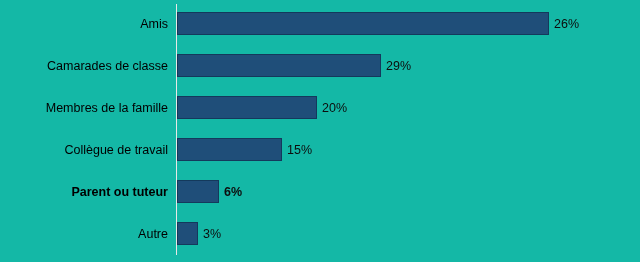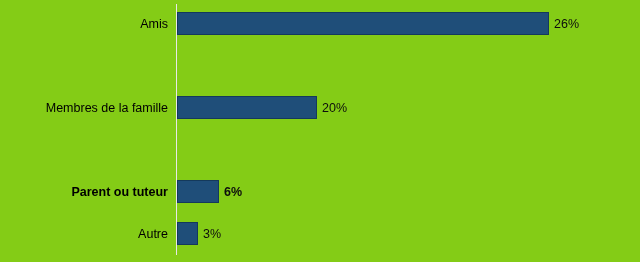--- a/index.html
+++ b/index.html
@@ -71,37 +71,51 @@
     transform: translateY(-50%);
     font-size: 12.5px;
     color: #0d0d0d;
     line-height: 14px;
     white-space: nowrap;
   }
 </style>
 </head>
 <body>
 
-<div id="chart-root" style="background: #84cc16;">
+<div id="chart-root" style="background: #14b8a6;">
 
   <div id="category-axis-line" style="background: rgb(232, 232, 232);"></div>
 
   <div id="plot-area">
       <div class="bar-row" style="top: 12px;">
         <div class="cat-label">Amis</div>
         <div class="bar-track" style="left: 177px;">
           <div class="bar-fill" style="width: 372px; height: 23px; background: rgb(31, 78, 121); border-color: rgb(20, 57, 92);"></div>
           <div class="bar-value" style="left: 377px; color: rgb(13, 13, 13);">26%</div>
         </div>
       </div>
+      <div class="bar-row" style="top: 54px;">
+        <div class="cat-label">Camarades de classe</div>
+        <div class="bar-track" style="left: 177px;">
+          <div class="bar-fill" style="width: 204px; height: 23px; background: rgb(31, 78, 121); border-color: rgb(20, 57, 92);"></div>
+          <div class="bar-value" style="left: 209px; color: rgb(13, 13, 13);">29%</div>
+        </div>
+      </div>
       <div class="bar-row" style="top: 96px;">
         <div class="cat-label">Membres de la famille</div>
         <div class="bar-track" style="left: 177px;">
           <div class="bar-fill" style="width: 140px; height: 23px; background: rgb(31, 78, 121); border-color: rgb(20, 57, 92);"></div>
           <div class="bar-value" style="left: 145px; color: rgb(13, 13, 13);">20%</div>
+        </div>
+      </div>
+      <div class="bar-row" style="top: 138px;">
+        <div class="cat-label">Collègue de travail</div>
+        <div class="bar-track" style="left: 177px;">
+          <div class="bar-fill" style="width: 105px; height: 23px; background: rgb(31, 78, 121); border-color: rgb(20, 57, 92);"></div>
+          <div class="bar-value" style="left: 110px; color: rgb(13, 13, 13);">15%</div>
         </div>
       </div>
       <div class="bar-row" style="top: 180px; font-weight: bold;">
         <div class="cat-label">Parent ou tuteur</div>
         <div class="bar-track" style="left: 177px;">
           <div class="bar-fill" style="width: 42px; height: 23px; background: rgb(31, 78, 121); border-color: rgb(20, 57, 92);"></div>
           <div class="bar-value" style="left: 47px; color: rgb(13, 13, 13);">6%</div>
         </div>
       </div>
       <div class="bar-row" style="top: 222px;">

